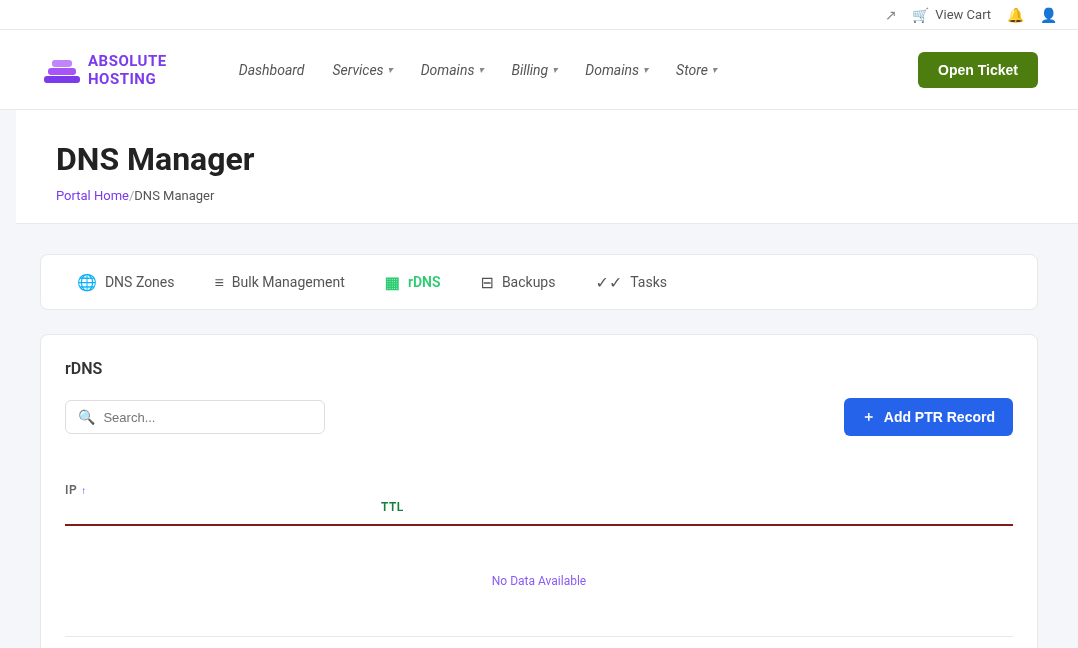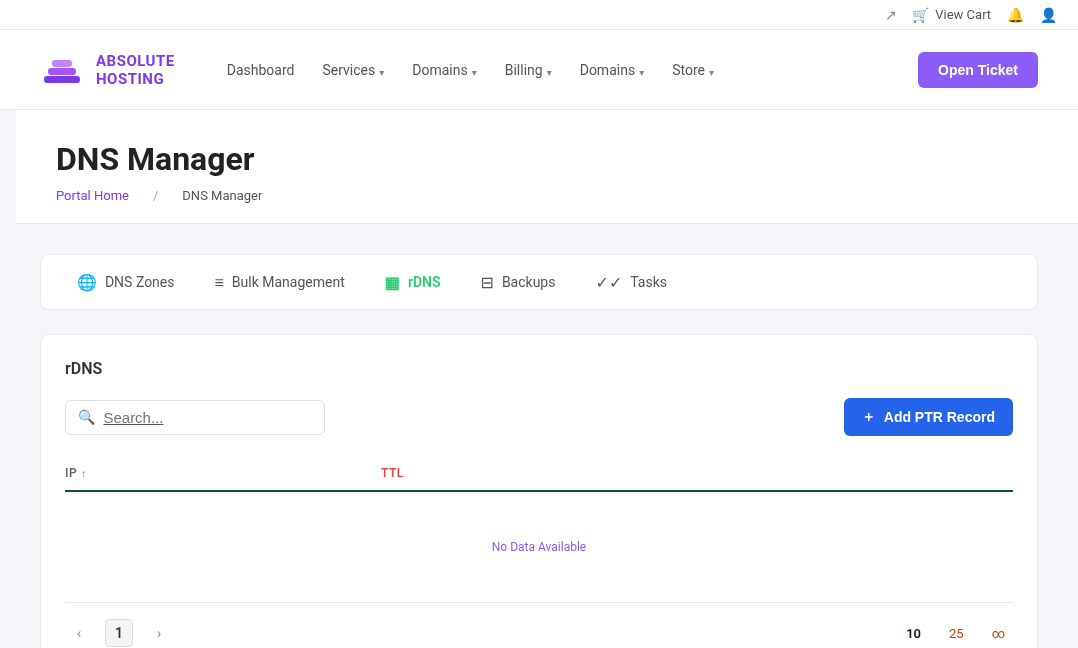--- a/index.html
+++ b/index.html
@@ -35,22 +35,23 @@
       border-bottom: 1px solid #e8e8e8;
       height: 80px;
       display: flex;
       align-items: center;
       padding: 0 40px;
       gap: 40px;
     }
     .logo {
       display: flex;
       align-items: center;
-      gap: 12px;
+      gap: 4px;
       text-decoration: none;
+      margin-right: 20px;
     }
     .logo-icon {
       width: 44px;
       height: 44px;
     }
     .logo-text {
       font-size: 15px;
       font-weight: 700;
       color: #7c3aed;
       line-height: 1.2;
@@ -62,35 +63,36 @@
       color: #7c3aed;
     }
     .nav-items {
       display: flex;
       align-items: center;
       gap: 4px;
       flex: 1;
     }
     .nav-item {
       display: flex;
-      align-items: flex-end;
+      align-items: center;
       gap: 4px;
       padding: 8px 12px;
       font-size: 14px;
       color: #555;
       cursor: pointer;
       border-radius: 4px;
       text-decoration: none;
+      font-style: italic;
     }
     .nav-item .caret {
       font-size: 10px;
       color: #888;
     }
     .nav-open-ticket {
-      background: #8b5cf6;
+      background: #4d7c0f;
       color: #fff;
       border: none;
       border-radius: 6px;
       padding: 10px 20px;
       font-size: 14px;
       font-weight: 600;
       cursor: pointer;
       white-space: nowrap;
     }
 
@@ -103,21 +105,21 @@
     }
     .page-title {
       font-size: 32px;
       font-weight: 700;
       color: #222;
       margin-bottom: 10px;
     }
     .breadcrumb {
       display: flex;
       align-items: center;
-      gap: 24px;
+      gap: 0;
       font-size: 13px;
     }
     .breadcrumb-link {
       color: #7c3aed;
       cursor: pointer;
     }
     .breadcrumb-sep {
       color: #aaa;
     }
     .breadcrumb-current {
@@ -190,46 +192,45 @@
       width: 260px;
       background: #fff;
     }
     .search-icon {
       color: #aaa;
       font-size: 14px;
     }
     .search-input {
       border: none;
       outline: none;
-      font-size: 15px;
+      font-size: 13px;
       color: #555;
       width: 100%;
       background: transparent;
-      text-decoration: underline;
     }
     .add-ptr-btn {
       display: flex;
       align-items: center;
       gap: 8px;
       background: #2563eb;
       color: #fff;
       border: none;
       border-radius: 6px;
       padding: 10px 18px;
       font-size: 14px;
       font-weight: 600;
       cursor: pointer;
     }
 
     
     .table-header {
       display: grid;
       grid-template-columns: 1fr 1fr 1fr;
       padding: 10px 0;
-      border-bottom: 2px solid #14532d;
+      border-bottom: 2px solid #7f1d1d;
       margin-bottom: 8px;
     }
     .table-col-header {
       font-size: 12px;
       font-weight: 600;
       color: #888;
       text-transform: uppercase;
       letter-spacing: 0.5px;
     }
     .table-col-header.sortable {
@@ -406,21 +407,21 @@
         <span>＋</span>
         <span>Add PTR Record</span>
       </button>
     </div>
 
     <div class="table-header">
       <div class="table-col-header sortable">
         <span>IP</span>
         <span class="sort-arrow">↑</span>
       </div>
-      <div class="table-col-header" style="color:#ef4444;">
+      <div class="table-col-header" style="color:#15803d;margin-top:34px;">
         <span>TTL</span>
       </div>
     </div>
 
     <div class="no-data">No Data Available</div>
 
     <div class="pagination">
       <div class="page-nav">
         <div class="page-btn">‹</div>
         <div class="page-btn active">1</div>

